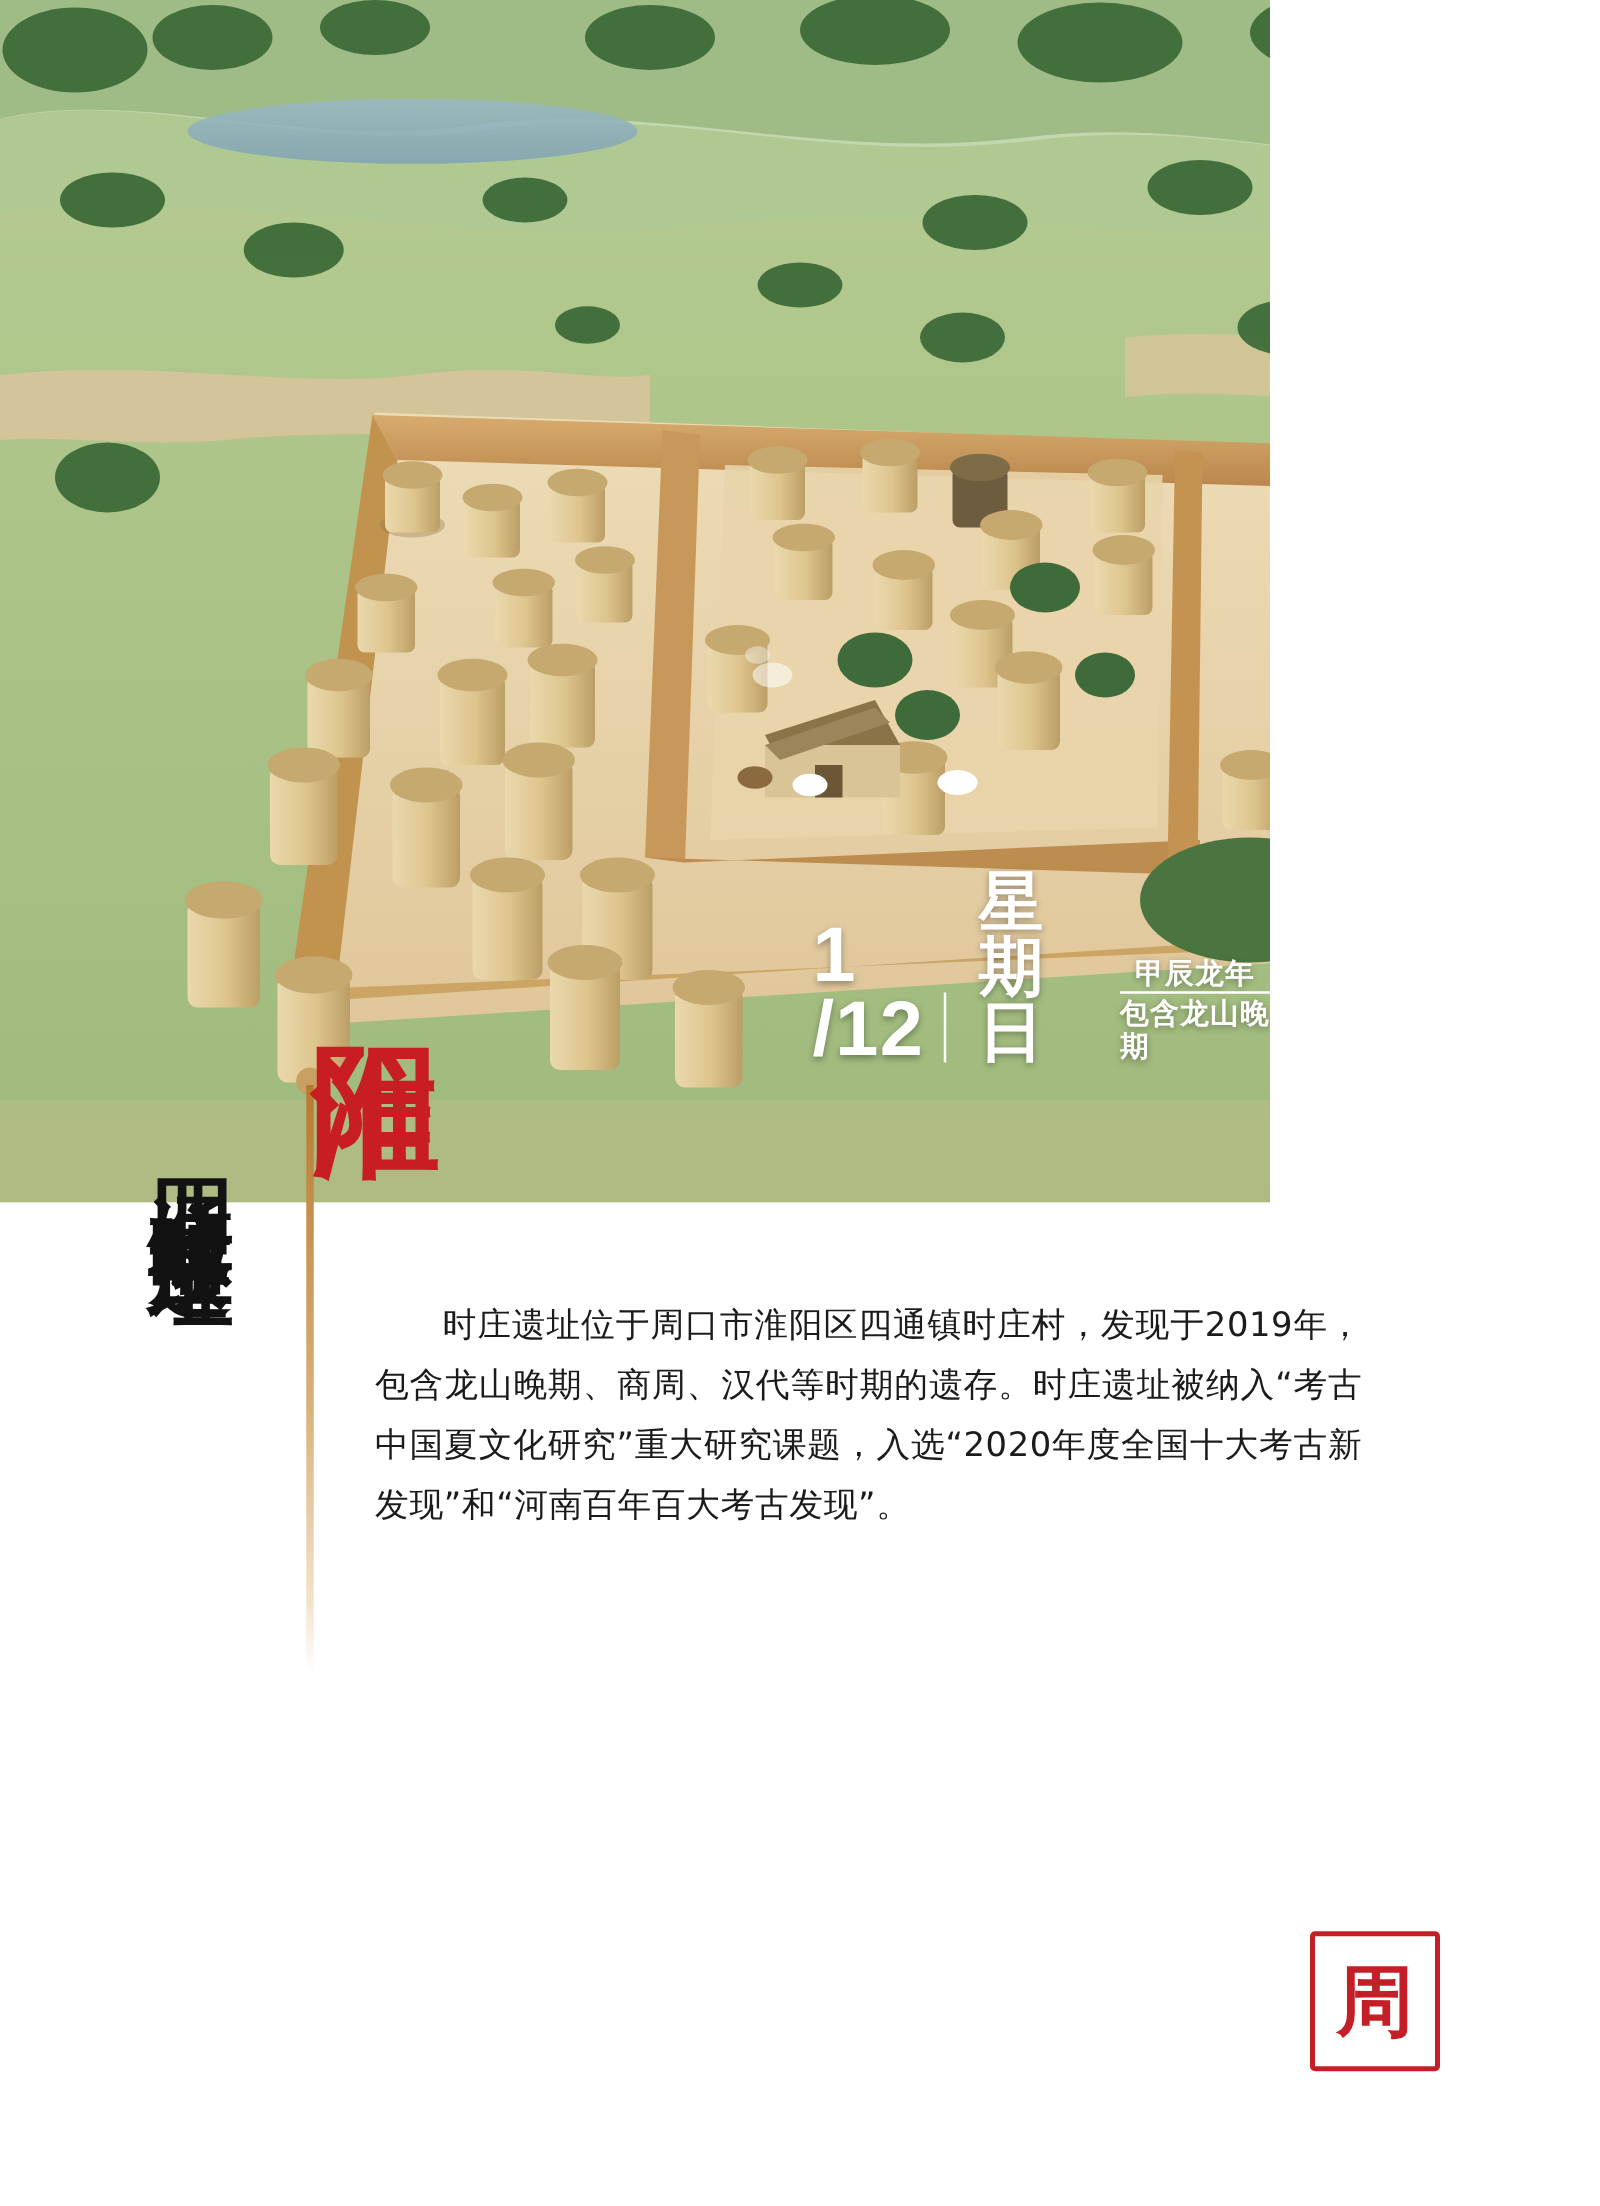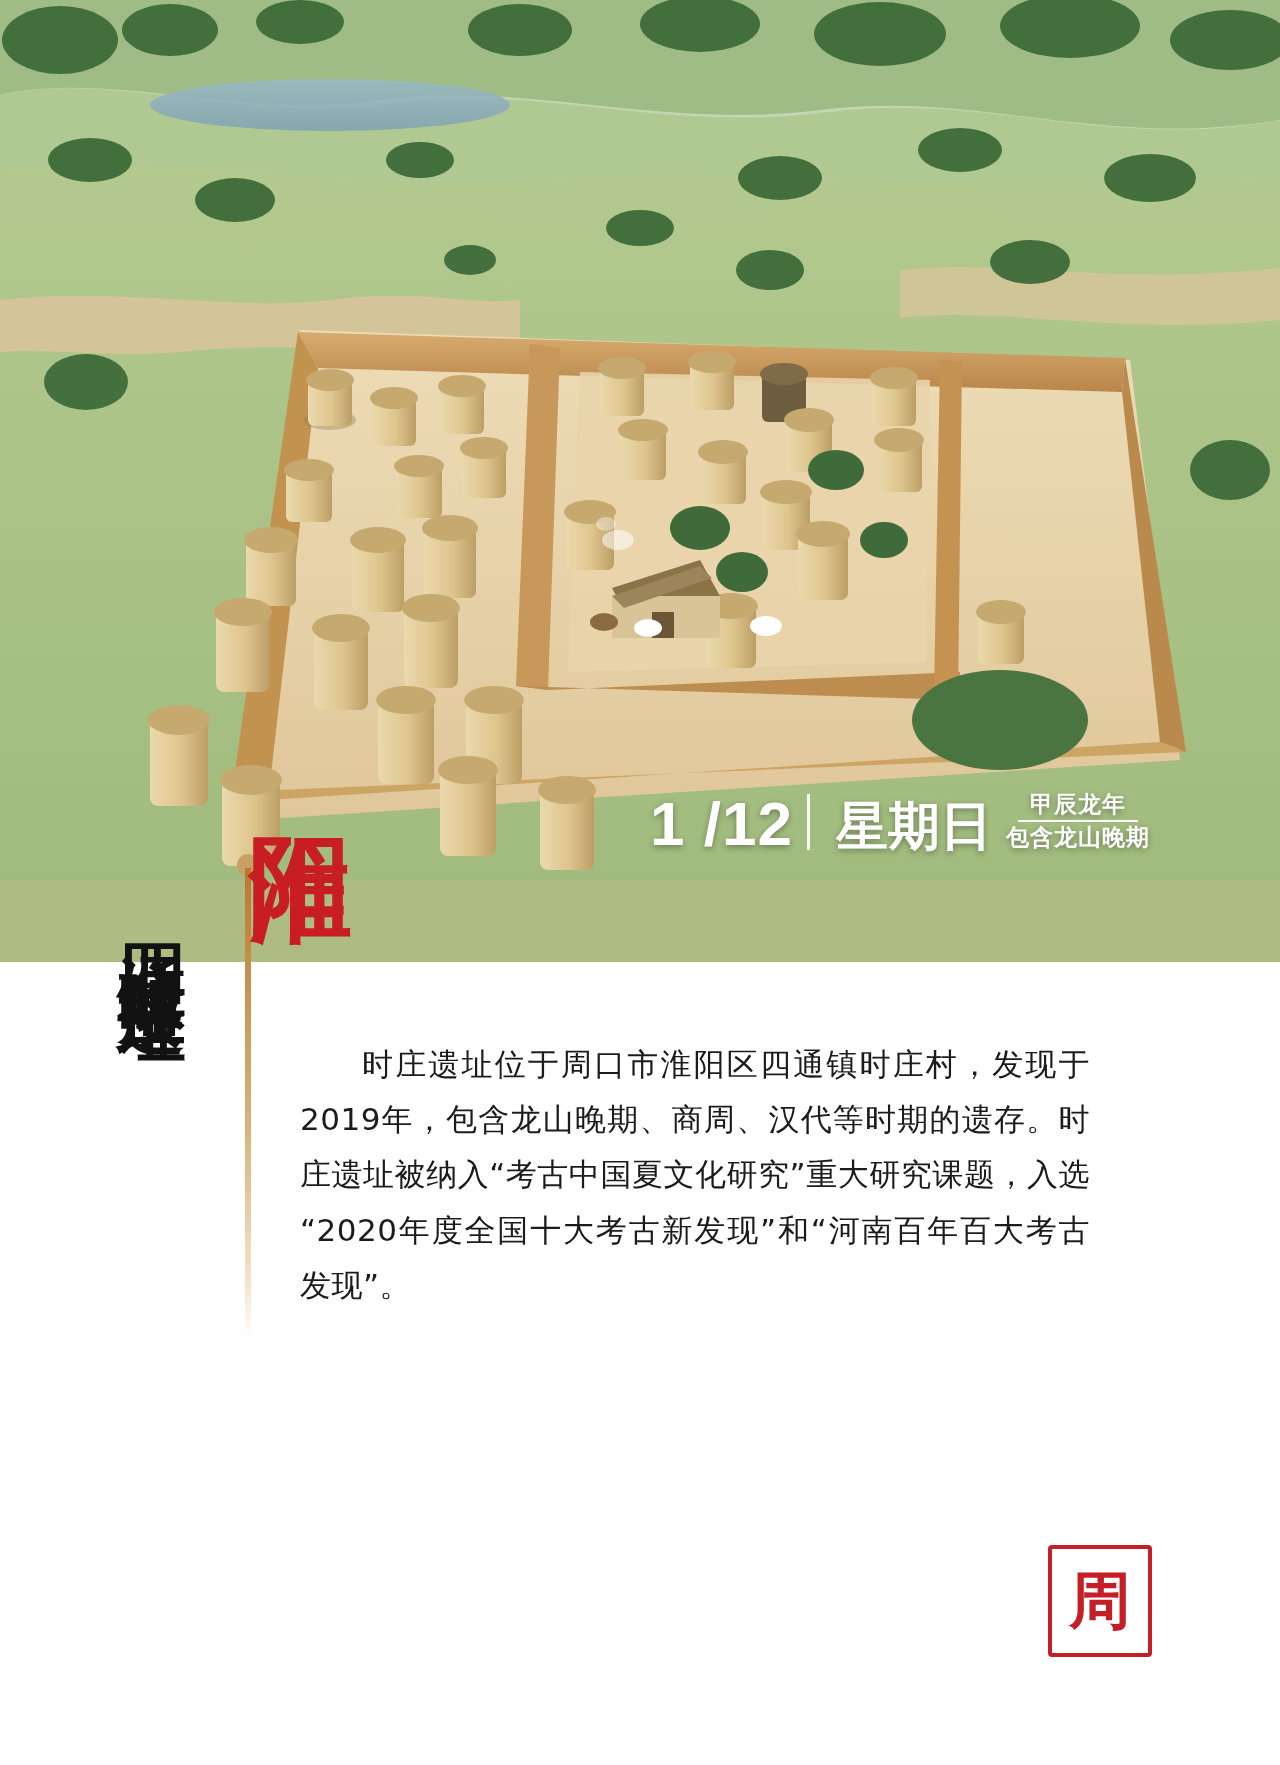--- a/index.html
+++ b/index.html
@@ -11,21 +11,21 @@
     width: 1280px;
     height: 1765px;
     font-family: "Liberation Sans", sans-serif;
     position: relative;
     overflow: hidden;
   }
 
   
   .hero {
     position: relative;
-    width: 1280px;
+    width: 1016px;
     height: 962px;
     overflow: hidden;
     background: linear-gradient(#cfe0c0, #b9cfa2);
   }
   .hero svg {
     position: absolute;
     top: 0; left: 0;
     width: 1280px;
     height: 962px;
     display: block;
@@ -151,21 +151,21 @@
     height: 600px;
   }
 
   
   .body-text {
     position: absolute;
     left: 300px;
     top: 75px;
     width: 790px;
     font-family: "DejaVu Sans", "Liberation Sans", sans-serif;
-    font-size: 31px;
+    font-size: 27px;
     line-height: 1.78;
     color: #1b1b1b;
     text-indent: 2em;
     text-align: justify;
     letter-spacing: .5px;
   }
 
   
   .seal {
     position: absolute;

